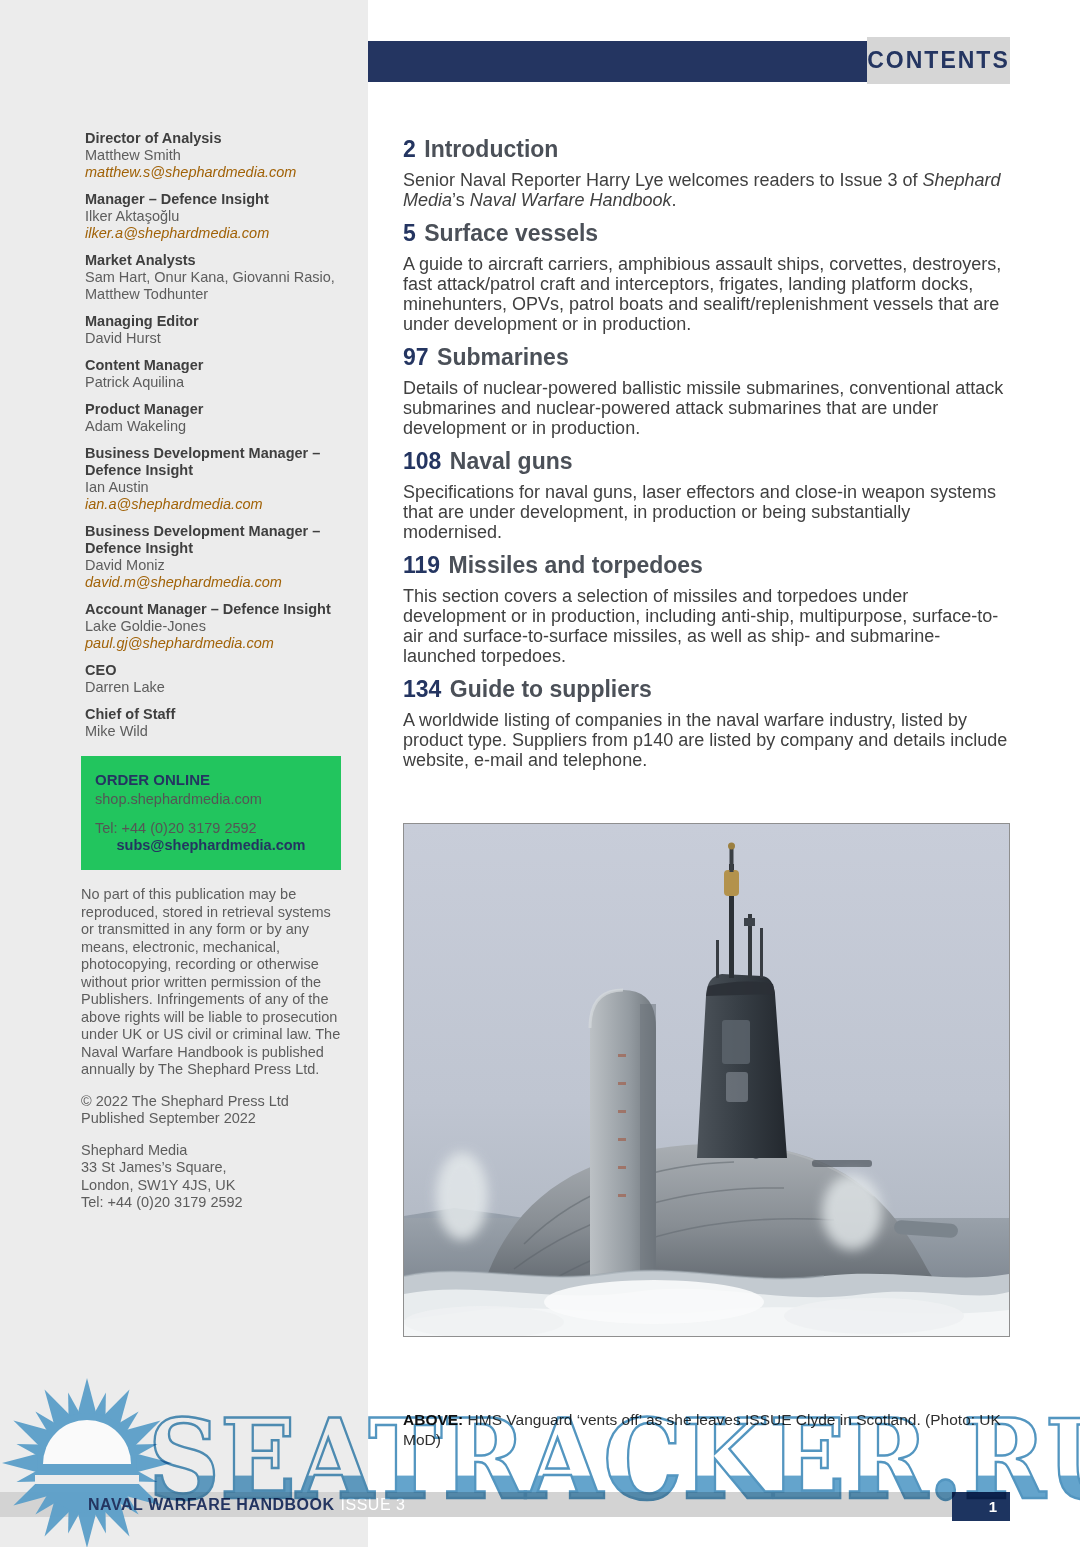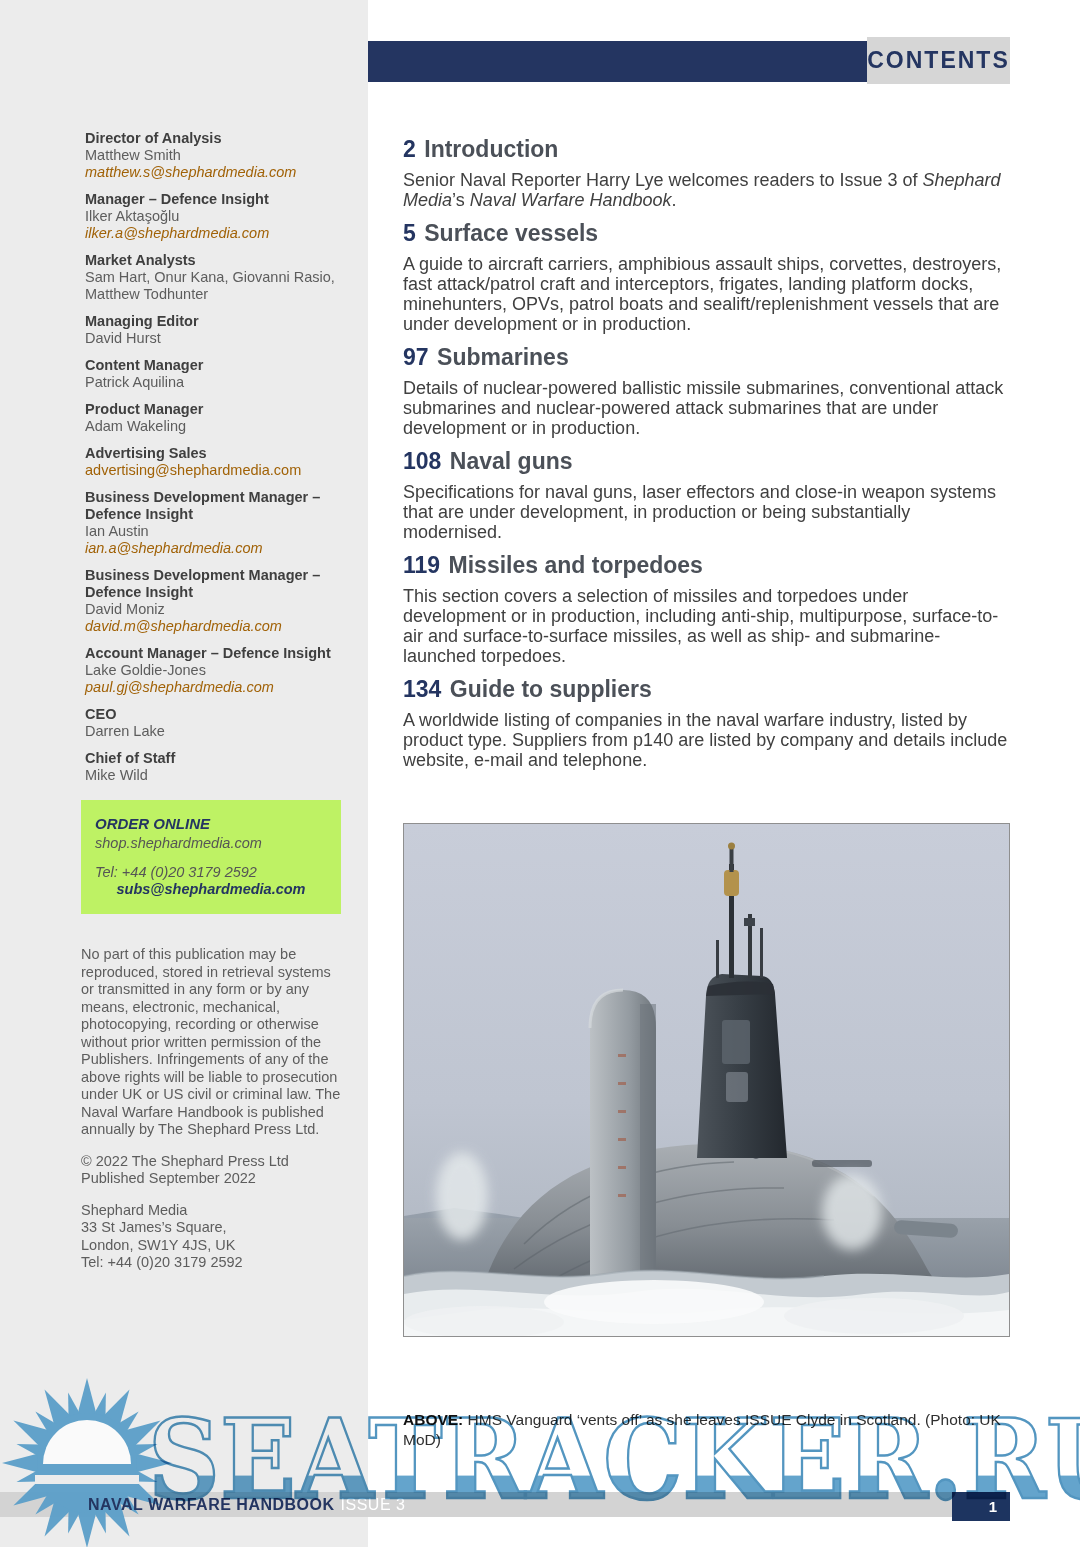--- a/index.html
+++ b/index.html
@@ -16,21 +16,21 @@
   .contents-box span{color:#243561;font-size:23px;font-weight:bold;letter-spacing:2px;}
 
   
   .sidebar{position:absolute;left:81px;top:130px;width:262px;color:#5d5d5d;font-size:14.5px;line-height:17px;}
   .staff{margin:0 0 10px 4px;}
   .staff .role{font-weight:bold;color:#3f3f3f;}
   .staff .name{color:#5d5d5d;}
   .staff .email{color:#a16207;font-style:italic;}
   .staff .email.plain{font-style:normal;}
 
-  .order-box{background:#bef264;margin:16px 0 32px 0;padding:15px 14px 16px 14px;width:232px;font-style:italic;}
+  .order-box{background:#22c55e;margin:16px 0 16px 0;padding:15px 14px 16px 14px;width:232px;}
   .order-box .ob-title{color:#243561;font-weight:bold;font-size:15px;margin-bottom:3px;}
   .order-box .ob-url{color:#555;margin-bottom:12px;}
   .order-box .ob-tel{color:#555;}
   .order-box .ob-email{color:#243561;font-weight:bold;text-align:center;}
 
   .legal p{margin:0 0 0 0;color:#5d5d5d;font-size:14.5px;line-height:17.5px;}
   .legal p + p{margin-top:0;}
   .copyright{margin-top:14px;}
   .copyright div{line-height:17.5px;}
   .address{margin-top:14px;}
@@ -99,24 +99,20 @@
       <div class="role">Managing Editor</div>
       <div class="name">David Hurst</div>
     </div>
     <div class="staff">
       <div class="role">Content Manager</div>
       <div class="name">Patrick Aquilina</div>
     </div>
     <div class="staff">
       <div class="role">Product Manager</div>
       <div class="name">Adam Wakeling</div>
-    </div>
-    <div class="staff">
-      <div class="role">Advertising Sales</div>
-      <div class="email plain">advertising@shephardmedia.com</div>
     </div>
     <div class="staff">
       <div class="role">Business Development Manager – Defence Insight</div>
       <div class="name">Ian Austin</div>
       <div class="email">ian.a@shephardmedia.com</div>
     </div>
     <div class="staff">
       <div class="role">Business Development Manager – Defence Insight</div>
       <div class="name">David Moniz</div>
       <div class="email">david.m@shephardmedia.com</div>

